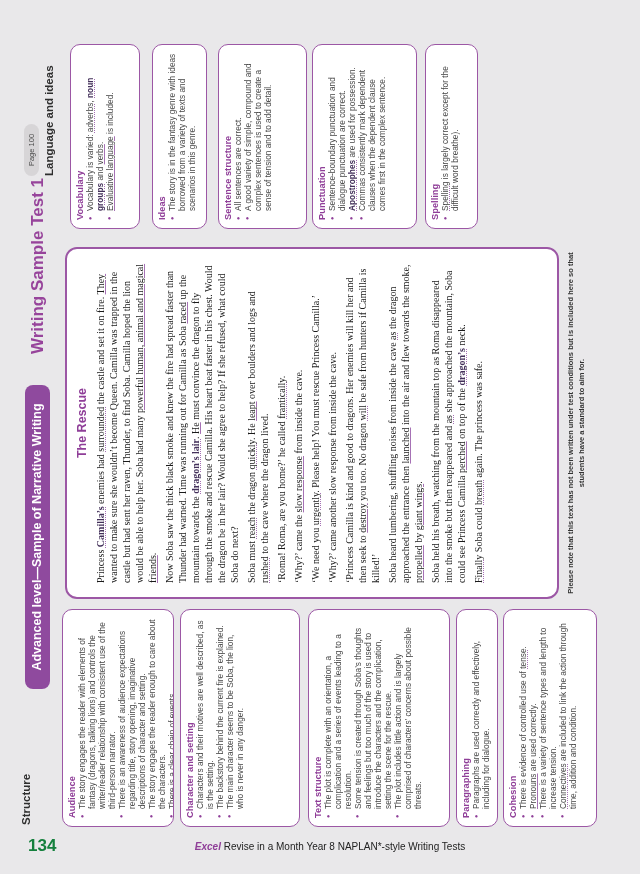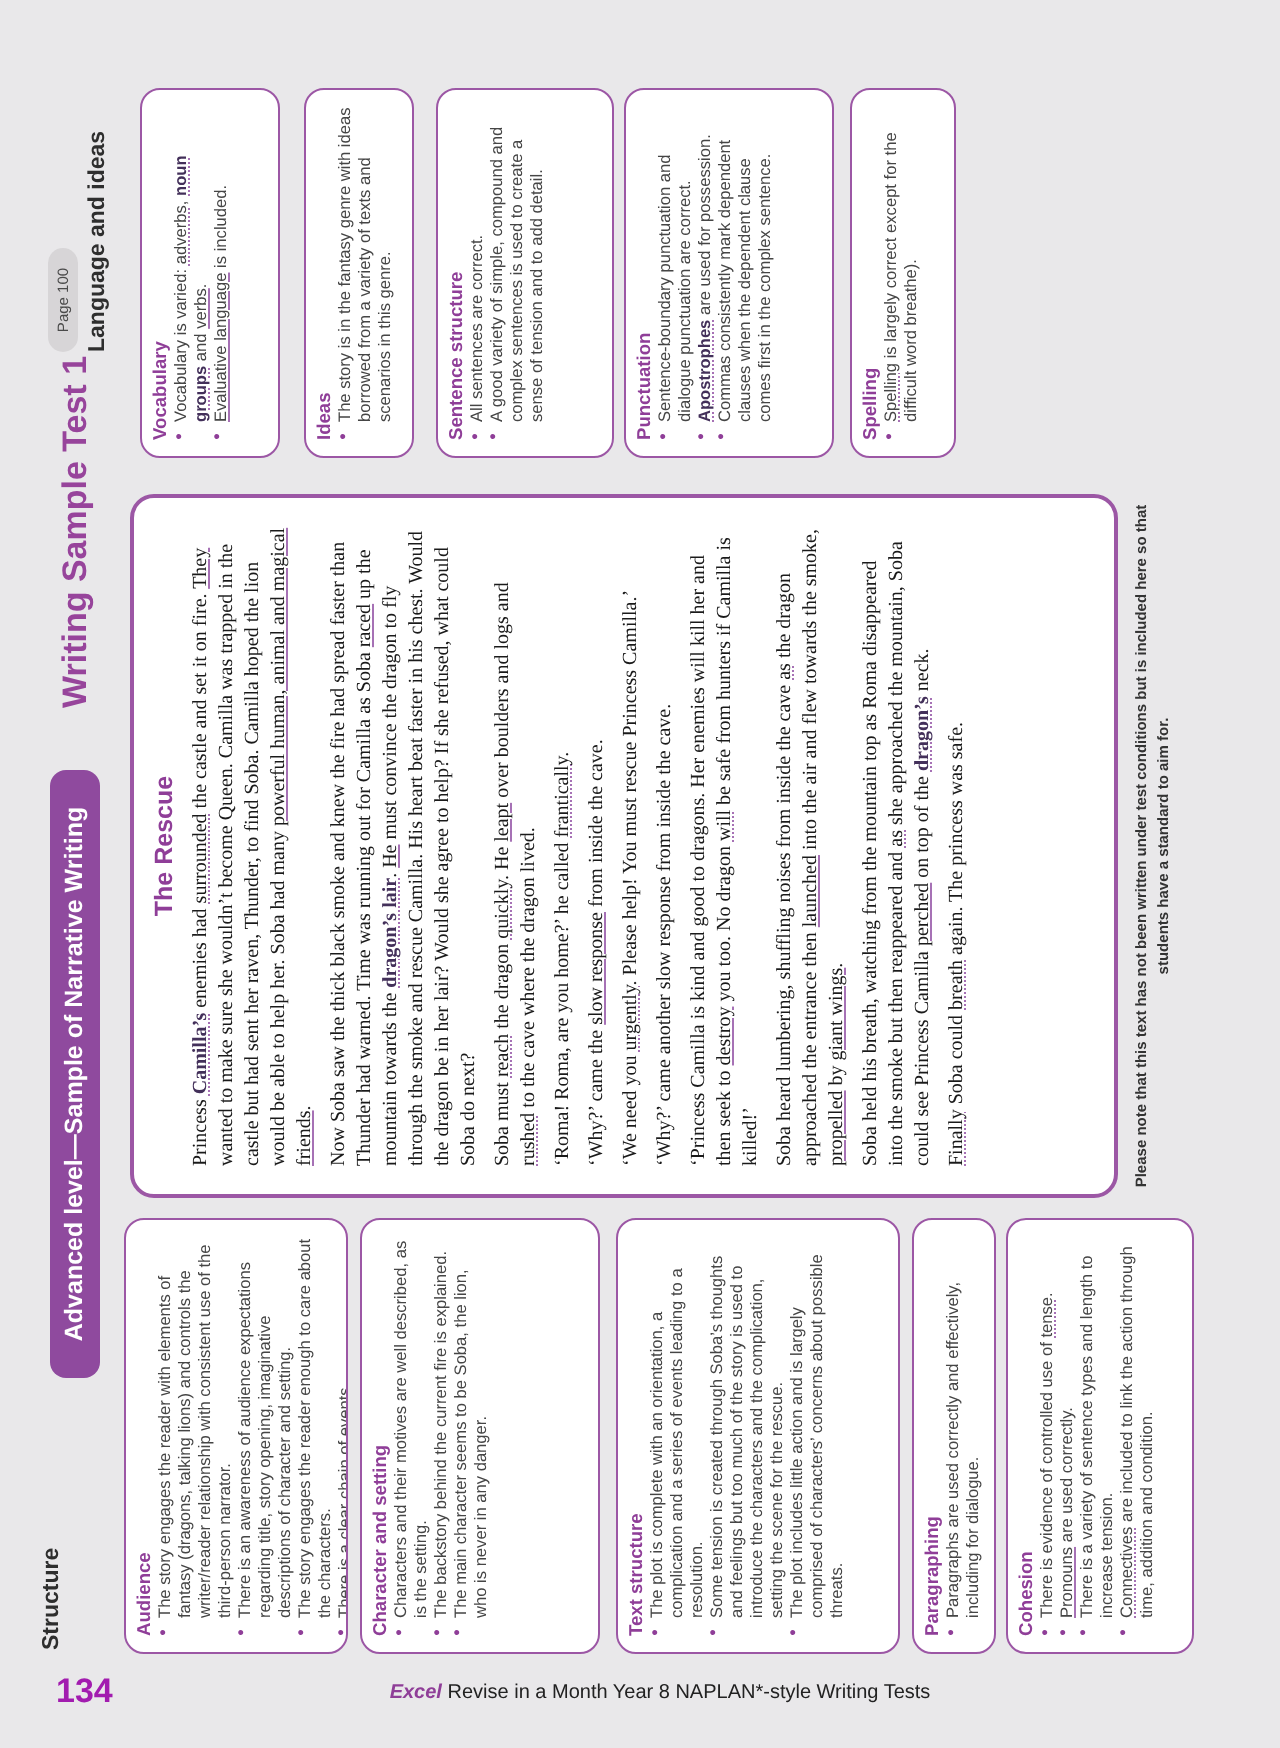--- a/index.html
+++ b/index.html
@@ -33,21 +33,21 @@
               line-height:1.3;color:#1a1a1a;}
 
   .u{text-decoration:underline;text-decoration-color:#a671b5;text-underline-offset:1px;}
   .d{text-decoration:underline dotted;text-decoration-color:#a671b5;text-underline-offset:1px;}
   .b{font-weight:bold;color:#43305a;text-decoration:underline dotted;
      text-decoration-color:#a671b5;text-underline-offset:1px;}
 
   .note{position:absolute;left:271px;top:566px;width:352px;text-align:center;
         font-weight:bold;font-size:7.5px;line-height:1.4;color:#333;}
 
-  .footer-num{position:absolute;left:28px;top:836px;font-weight:bold;font-size:17px;color:#a21caf;}
+  .footer-num{position:absolute;left:28px;top:836px;font-weight:bold;font-size:17px;color:#15803d;}
   .footer-center{position:absolute;left:20px;right:0;top:841px;text-align:center;
                  font-size:10px;color:#222;}
   .brand{font-weight:bold;font-style:italic;color:#8f3e98;margin-top:36px;}
 </style>
 </head>
 <body>
 
 <div class="sheet">
   <div class="rot">
 

